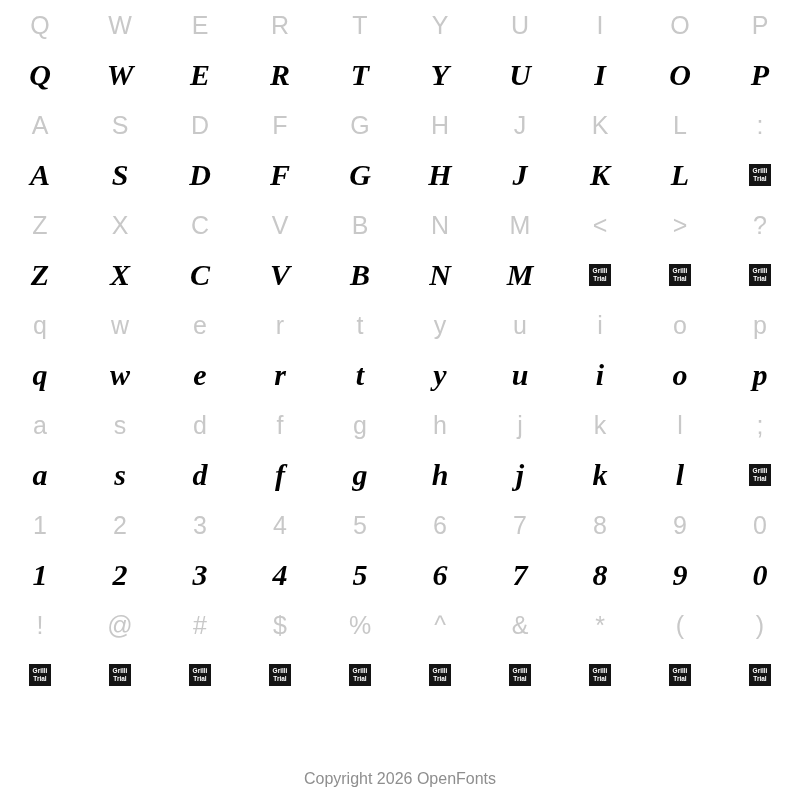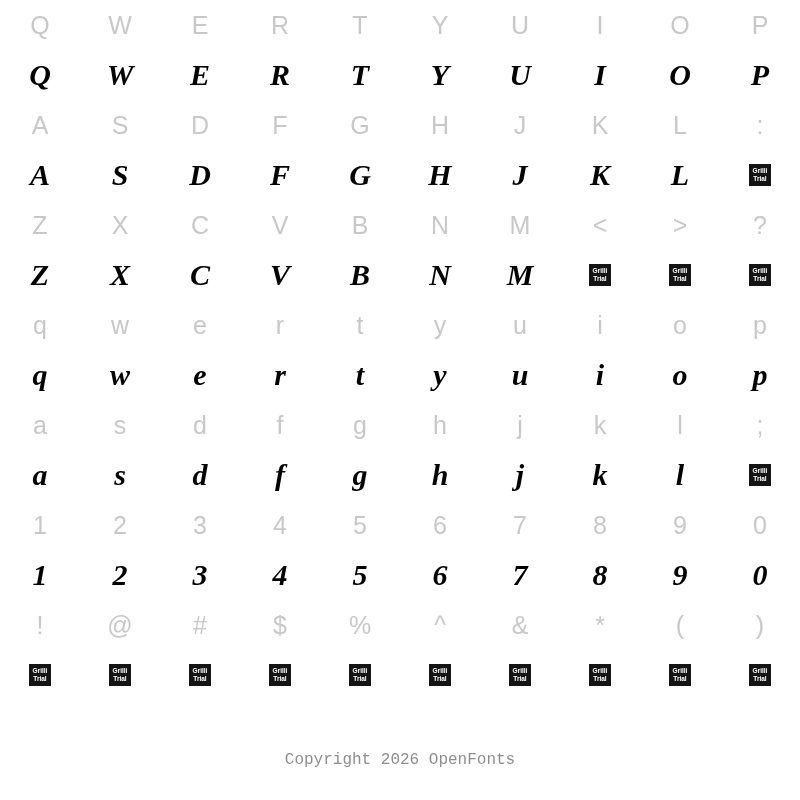--- a/index.html
+++ b/index.html
@@ -73,26 +73,26 @@
     padding-top: 3px;
     box-sizing: border-box;
     letter-spacing: 0;
   }
   .badge span {
     display: block;
   }
   #footer {
     position: absolute;
     left: 0;
-    bottom: 31px;
+    bottom: 12px;
     width: 800px;
     text-align: center;
     color: #8e8e8e;
     font-size: 16px;
-    font-family: Liberation Mono, monospace;
+    font-family: Liberation Sans, sans-serif;
   }
 </style>
 </head>
 <body>
 
 <div id="sheet">
     <div class="row row-key">
       <div class="cell">Q</div>
       <div class="cell">W</div>
       <div class="cell">E</div>

